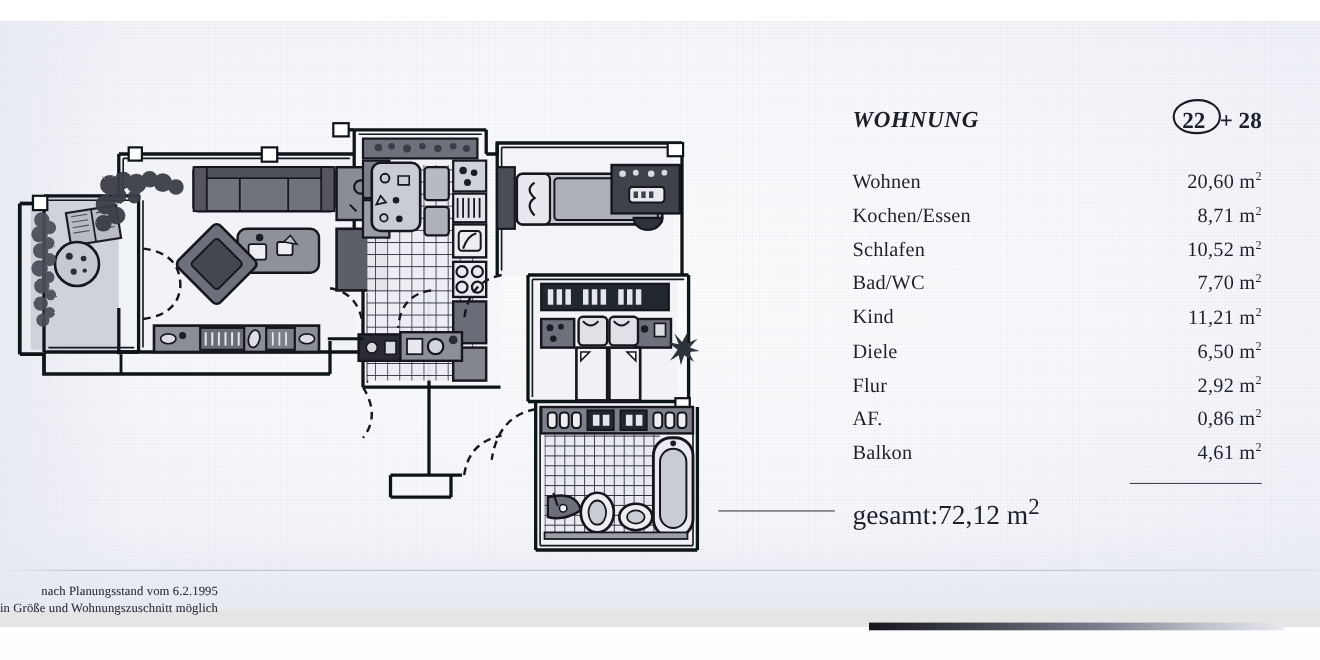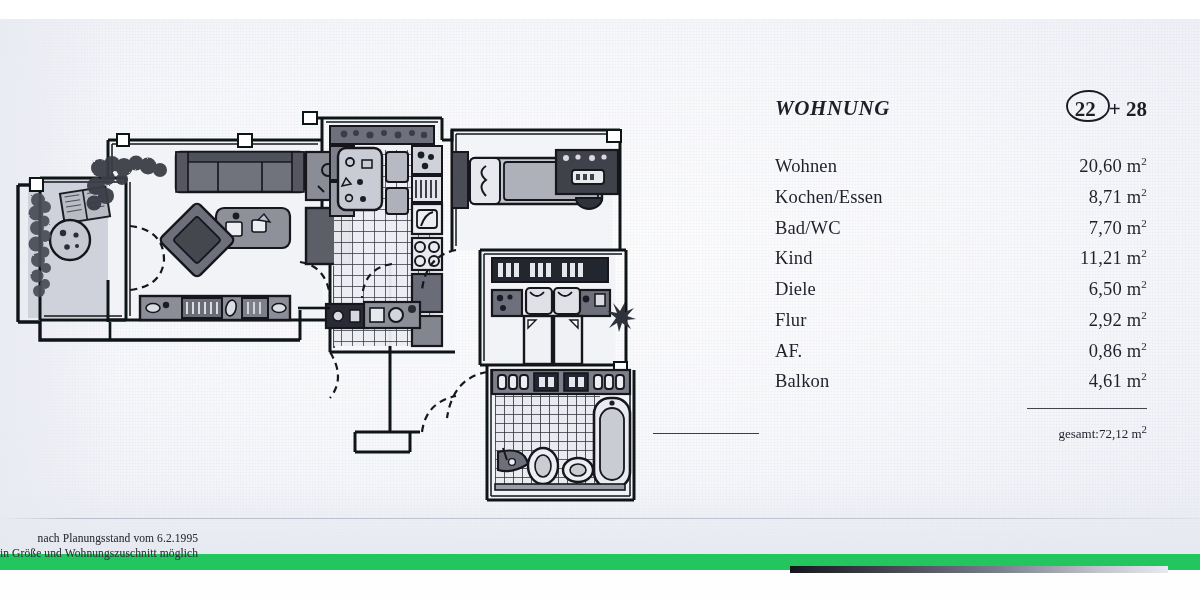--- a/index.html
+++ b/index.html
@@ -3,21 +3,21 @@
 <meta charset="utf-8">
 <title>Wohnung 22 + 28 — Grundriss</title>
 <style>
   html,body{margin:0;padding:0;}
   body{
     width:1200px;height:600px;overflow:hidden;
     background:#ffffff;
     font-family:"Liberation Serif", serif;
     position:relative;
   }
-  #sheet{position:absolute;inset:0;width:1200px;height:600px;overflow:hidden;background:#22c55e;}
+  #sheet{position:absolute;inset:0;width:1200px;height:600px;overflow:hidden;background:#e5e5e5;}
 
   
   .paper{
     position:absolute;left:0;top:18px;width:1200px;height:536px;
     background:
       radial-gradient(ellipse 900px 380px at 46% 44%, #fdfdfe 0%, #f7f8fb 55%, #eef0f6 100%);
   }
   .paper:after{
     content:"";position:absolute;inset:0;
     background:
@@ -58,22 +58,22 @@
   .unit-circled .ink{position:absolute;left:-4px;top:-7px;width:46px;height:34px;pointer-events:none;}
   .unit-plus{margin-left:4px;}
 
   .rows{display:block;}
   .row{display:flex;justify-content:space-between;align-items:baseline;
     font-size:18.5px;line-height:25.6px;color:#1e202a;}
   .row .name{letter-spacing:.15px;}
   .row .val{font-variant-numeric:tabular-nums;letter-spacing:.2px;}
   .row .val sup{font-size:11px;vertical-align:super;}
 
-  .total{display:flex;justify-content:flex-end;align-items:baseline;
-    font-size:13px;line-height:25.6px;color:#1e202a;margin-top:22px;position:relative;}
+  .total{display:flex;justify-content:flex-start;align-items:baseline;
+    font-size:25px;line-height:25.6px;color:#1e202a;margin-top:22px;position:relative;}
   .total .val{font-variant-numeric:tabular-nums;}
   .total-rule{position:absolute;right:0;top:-9px;width:120px;height:1px;background:#41434d;}
   .leader-rule{position:absolute;left:-122px;top:16px;width:106px;height:1.3px;background:#3a3c46;}
 
   
   #plan{position:absolute;left:0;top:0;width:700px;height:560px;}
   #plan svg{display:block;}
 </style>
 </head>
 <body>
@@ -460,20 +460,24 @@
     <div class="rows" id="rows">
         <div class="row">
           <span class="name">Wohnen</span>
           <span class="val"><span>20,60</span> <span>m</span><sup>2</sup></span>
         </div>
         <div class="row">
           <span class="name">Kochen/Essen</span>
           <span class="val"><span>8,71</span> <span>m</span><sup>2</sup></span>
         </div>
         <div class="row">
+          <span class="name">Schlafen</span>
+          <span class="val"><span>10,52</span> <span>m</span><sup>2</sup></span>
+        </div>
+        <div class="row">
           <span class="name">Bad/WC</span>
           <span class="val"><span>7,70</span> <span>m</span><sup>2</sup></span>
         </div>
         <div class="row">
           <span class="name">Kind</span>
           <span class="val"><span>11,21</span> <span>m</span><sup>2</sup></span>
         </div>
         <div class="row">
           <span class="name">Diele</span>
           <span class="val"><span>6,50</span> <span>m</span><sup>2</sup></span>

